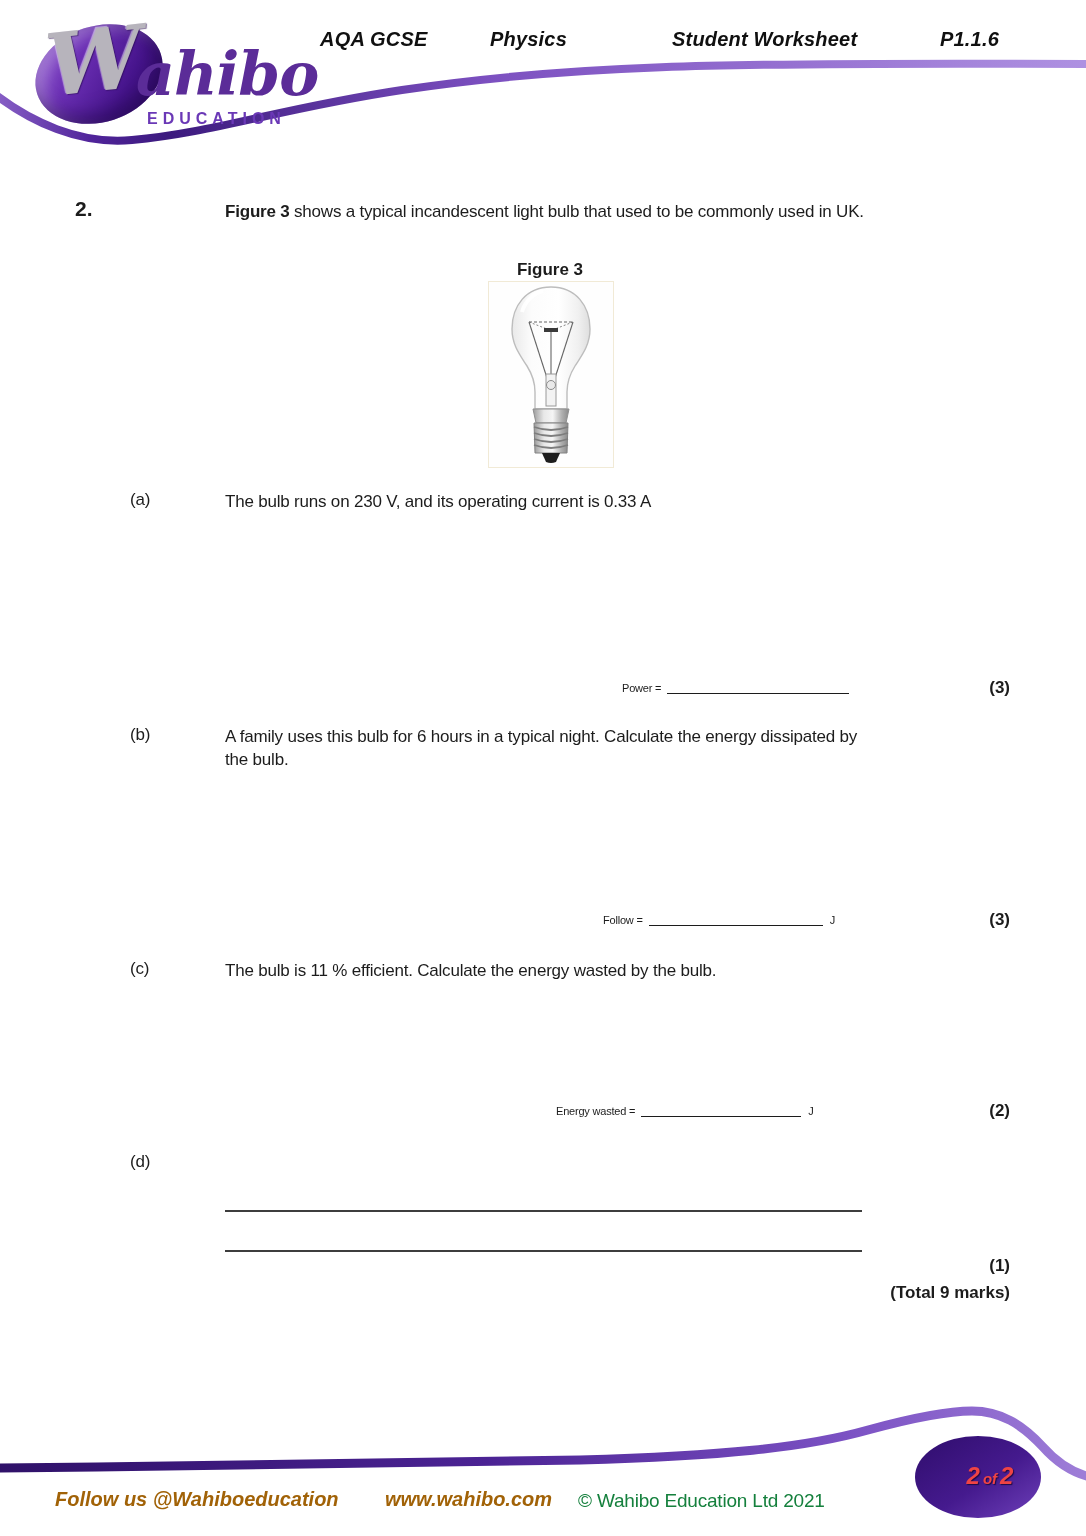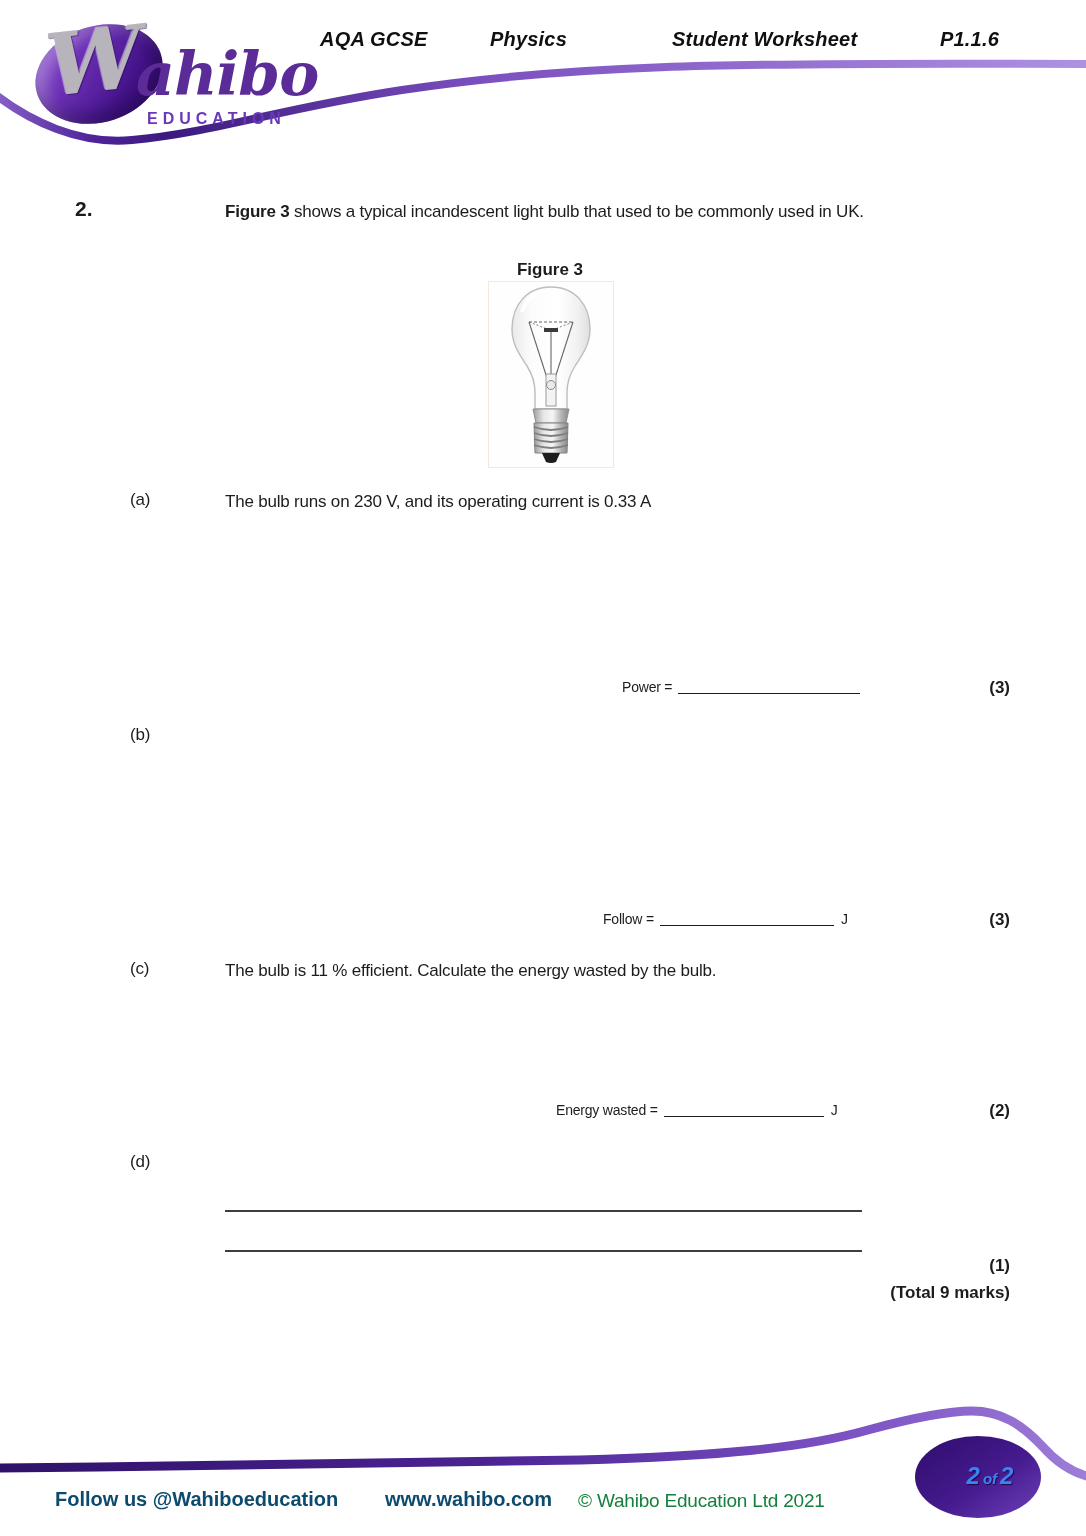--- a/index.html
+++ b/index.html
@@ -29,35 +29,35 @@
   }
   .logo-sub{
     left:147px;top:110px;font-size:16px;font-weight:bold;letter-spacing:5px;color:#6a38b6;
   }
   
   .qnum{font-size:21px;font-weight:bold;}
   .ptxt{font-size:17px;line-height:23px;letter-spacing:-.2px;margin:0;}
   .plabel{font-size:17px;letter-spacing:-.2px;}
   .figcap{font-size:17px;font-weight:bold;text-align:center;}
   .mark{font-size:17px;font-weight:bold;}
-  .ansrow{font-size:14px;letter-spacing:-.2px;white-space:nowrap;}
+  .ansrow{font-size:11px;letter-spacing:-.2px;white-space:nowrap;}
   .blank{display:inline-block;border-bottom:1.6px solid #1c1c1c;height:15px;vertical-align:-2px;margin-left:6px;}
   .unit{margin-left:7px;}
   .writeline{border-top:2px solid #3d3d3d;height:0;}
   .total{font-size:17px;font-weight:bold;text-align:left;}
   .figbox{border:1px solid #f1ead6;background:#fefefe;}
   
-  .ft{color:#0c4a6e;}
+  .ft{font-style:italic;color:#a16207;}
   .ft-follow{font-size:20px;font-weight:600;}
   .ft-handle{font-size:20px;font-weight:bold;}
   .ft-web{font-size:20px;font-weight:bold;}
   .ft-copy{font-size:19px;font-style:normal;color:#15803d;letter-spacing:-.2px;}
   .badge-text{
     left:915px;top:1462px;width:150px;text-align:center;
-    font-size:24px;font-weight:bold;font-style:italic;color:#3b82f6;
+    font-size:24px;font-weight:bold;font-style:italic;color:#ef4444;
     text-shadow:1px 1px 1px rgba(20,5,50,.8);
   }
   .badge-text .of{font-size:15px;padding:0 3px;}
 </style>
 </head>
 <body>
 
 <div class="page">
 
   <svg class="abs" style="left:0;top:0" width="1086" height="170">
@@ -135,20 +135,21 @@
       <path d="M53,171 L71,171 L67,180 Q62,182 57,180 Z" fill="#1d1d1d"></path>
     </svg>
   </div>
 
   <div class="abs plabel" style="left:130px;top:490px">(a)</div>
   <p class="abs ptxt" style="left:225px;top:490px;width:660px">The bulb runs on 230 V, and its operating current is 0.33 A</p>
   <div class="abs ansrow" style="left:622px;top:678px"><span>Power =</span><span class="blank" style="width:182px"></span></div>
   <div class="abs mark" style="right:76px;top:678px">(3)</div>
 
   <div class="abs plabel" style="left:130px;top:725px">(b)</div>
+  <p class="abs ptxt" style="left:225px;top:725px;width:655px">A family uses this bulb for 6 hours in a typical night. Calculate the energy dissipated by the bulb.</p>
   <div class="abs ansrow" style="left:603px;top:910px"><span>Follow =</span><span class="blank" style="width:174px"></span><span class="unit">J</span></div>
   <div class="abs mark" style="right:76px;top:910px">(3)</div>
 
   <div class="abs plabel" style="left:130px;top:959px">(c)</div>
   <p class="abs ptxt" style="left:225px;top:959px;width:660px">The bulb is 11 % efficient. Calculate the energy wasted by the bulb.</p>
   <div class="abs ansrow" style="left:556px;top:1101px"><span>Energy wasted =</span><span class="blank" style="width:160px"></span><span class="unit">J</span></div>
   <div class="abs mark" style="right:76px;top:1101px">(2)</div>
 
   <div class="abs plabel" style="left:130px;top:1152px">(d)</div>
   <div class="abs writeline" style="left:225px;top:1210px;width:637px"></div>

